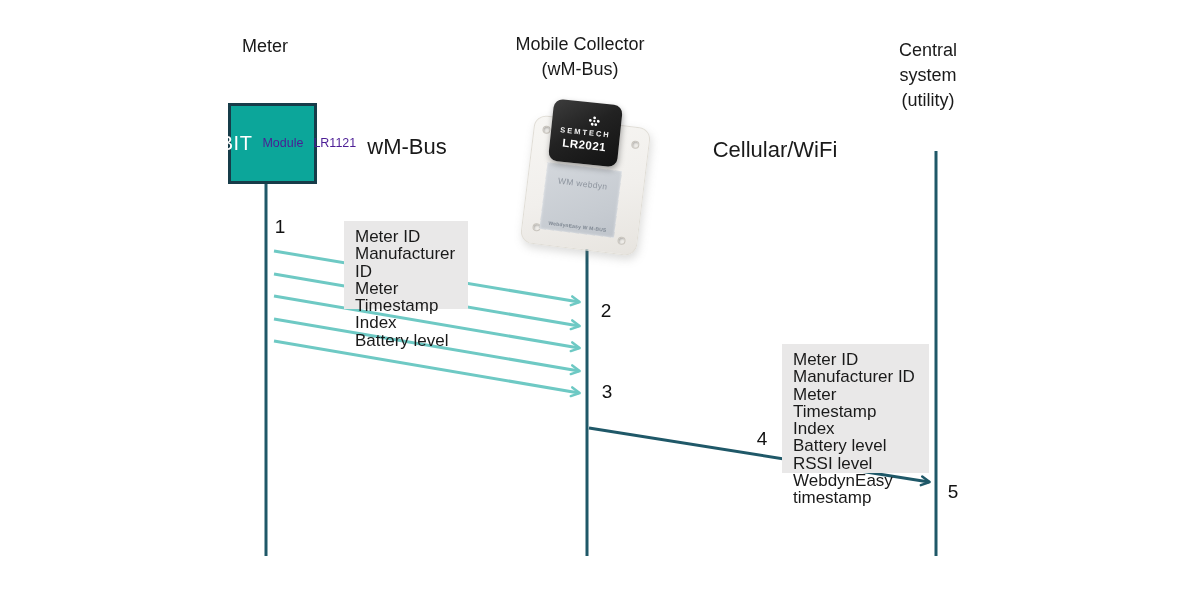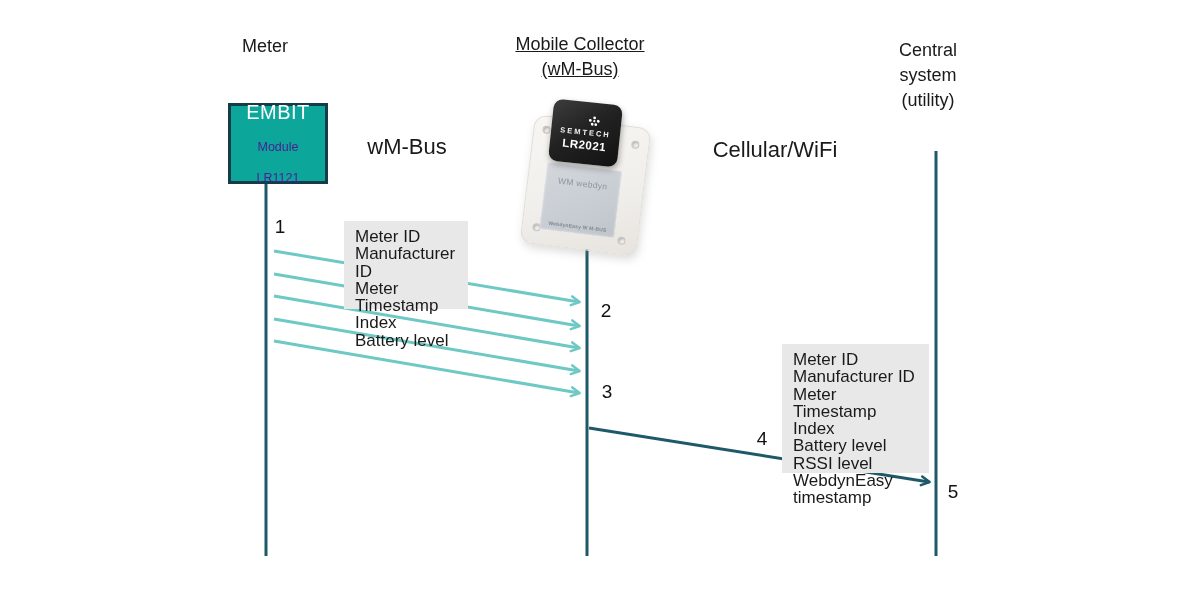--- a/index.html
+++ b/index.html
@@ -27,26 +27,26 @@
   .proto-label {
     position: absolute;
     transform: translateX(-50%);
     font-size: 22px;
     color: #1a1a1a;
   }
 
   .module-box {
     position: absolute;
     left: 228px; top: 103px;
-    width: 100px; height: 81px;
+    width: 89px; height: 81px;
     background: #0ca69a;
     border: 3px solid #173c49;
-    display: flex; flex-direction: column;
+    display: flex; flex-direction: row;
     align-items: center; justify-content: center;
-    gap: 16px;
+    gap: 10px;
   }
   .module-box .brand { color: #ffffff; font-size: 20px; letter-spacing: 0.5px; }
   .module-box .sub { color: #4c1d95; font-size: 12.5px; line-height: 15px; }
 
   .payload {
     position: absolute;
     background: #e9e8e8;
     padding: 7px 11px;
     font-size: 17px;
     line-height: 17.3px;
@@ -156,21 +156,21 @@
     <line x1="274" y1="251" x2="579" y2="302" stroke="#6ec9c4" stroke-width="3" marker-end="url(#mteal)"></line>
     <line x1="274" y1="274" x2="579" y2="326" stroke="#6ec9c4" stroke-width="3" marker-end="url(#mteal)"></line>
     <line x1="274" y1="296" x2="579" y2="348" stroke="#6ec9c4" stroke-width="3" marker-end="url(#mteal)"></line>
     <line x1="274" y1="319" x2="579" y2="371" stroke="#6ec9c4" stroke-width="3" marker-end="url(#mteal)"></line>
     <line x1="274" y1="341" x2="579" y2="393" stroke="#6ec9c4" stroke-width="3" marker-end="url(#mteal)"></line>
 
     <line x1="589" y1="428" x2="929" y2="482" stroke="#1f5868" stroke-width="3" marker-end="url(#mdark)"></line>
   </svg>
 
   <div class="header" style="left:265px; top:34px;">Meter</div>
-  <div class="header" style="left:580px; top:32px;text-decoration:underline;">Mobile Collector
+  <div class="header" style="left:580px; top:32px;">Mobile Collector
 (wM-Bus)</div>
   <div class="header" style="left:928px; top:38px;">Central
 system
 (utility)</div>
 
   <div class="proto-label" style="left:407px; top:134px;">wM-Bus</div>
   <div class="proto-label" style="left:775px; top:137px;">Cellular/WiFi</div>
 
   <div class="module-box">
     <div class="brand">EMBIT</div>

